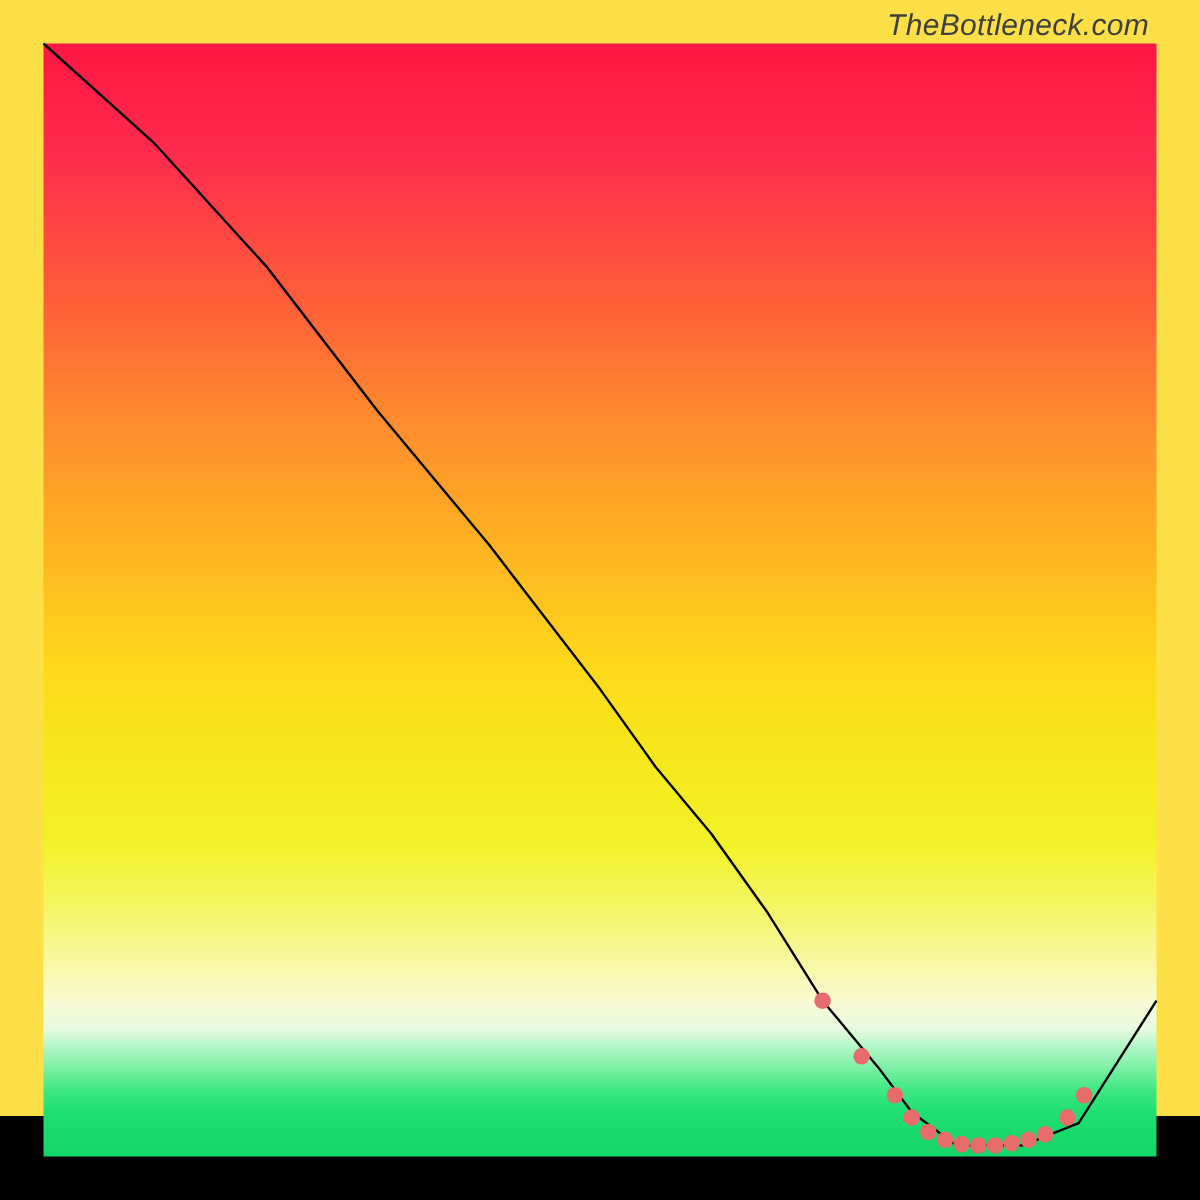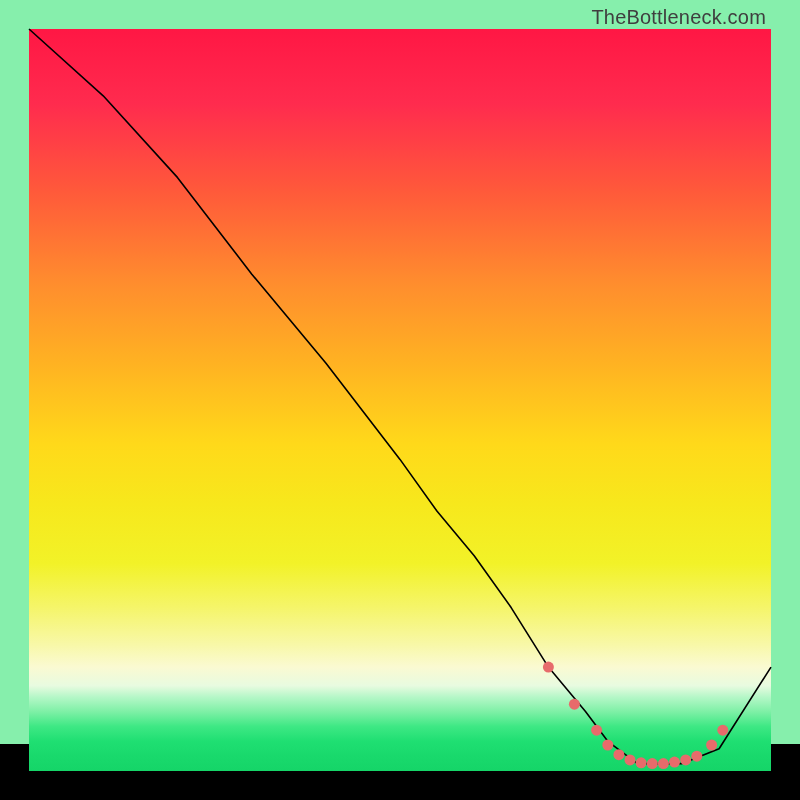--- a/index.html
+++ b/index.html
@@ -7,21 +7,22 @@
     padding: 0;
     width: 800px;
     height: 800px;
     background: #000;
     overflow: hidden;
   }
   .stage {
     position: relative;
     width: 800px;
     height: 744px;
-    background: #86efac;
+    background: #fde047;
+    font-style: italic;
   }
   .plot {
     position: absolute;
     left: 29px;
     top: 29px;
     width: 742px;
     height: 742px;
     background: linear-gradient(to bottom,
       #ff1744 0%,
       #ff2b4e 10%,

